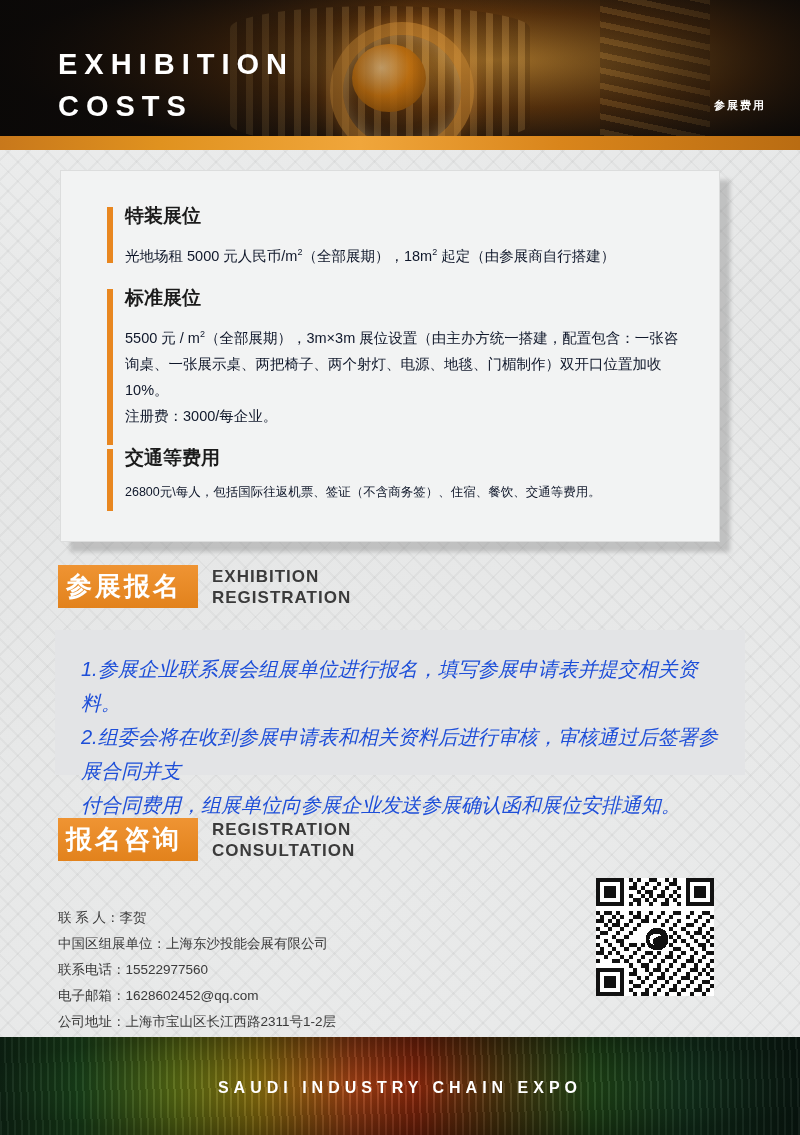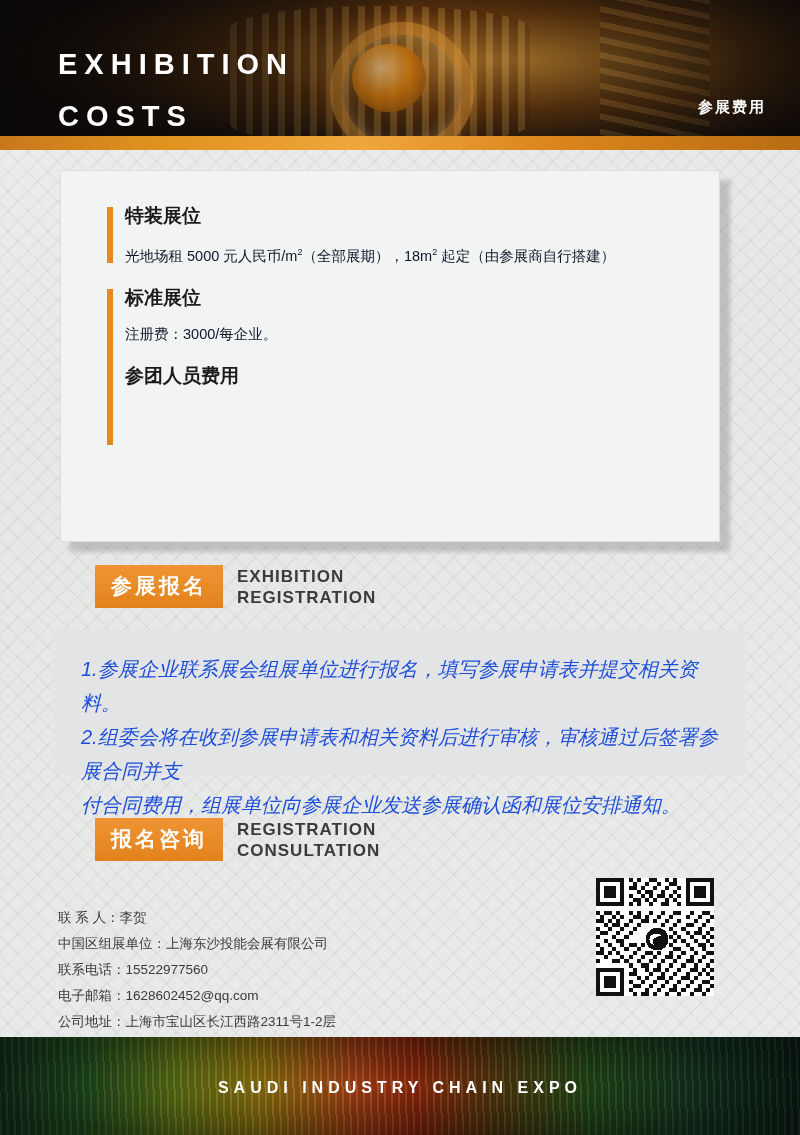--- a/index.html
+++ b/index.html
@@ -76,26 +76,26 @@
     left: 58px; top: 44px;
     z-index: 3;
   }
   .title-en-1, .title-en-2 {
     color: #ffffff;
     font-size: 29px;
     font-weight: bold;
     letter-spacing: 7px;
     line-height: 40px;
   }
-  .title-en-2 { margin-top: 12px; }
+  .title-en-2 { margin-top: 2px; }
   .header-cn {
     position: absolute;
     right: 34px; top: 98px;
     color: #ffffff;
-    font-size: 15px;
+    font-size: 11px;
     font-weight: bold;
     letter-spacing: 2px;
     z-index: 3;
   }
   .header-bottom-strip {
     position: absolute;
     left: 0; bottom: 0;
     width: 800px; height: 14px;
     background: linear-gradient(90deg, #c8781b 0%, #e0921f 20%, #f0a63b 45%, #d9851b 70%, #b96c12 100%);
     z-index: 4;
@@ -143,26 +143,25 @@
   sup { font-size: 9px; vertical-align: super; }
   
   .sec-head {
     position: absolute;
     display: flex;
     align-items: center;
   }
   .sec-badge {
     background: linear-gradient(180deg, #ef9433 0%, #e2821c 100%);
     color: #ffffff;
-    font-size: 21px;
+    font-size: 26px;
     font-weight: bold;
     letter-spacing: 3px;
-    padding: 8px 16px 9px 16px;
+    padding: 8px 16px 9px 8px;
     line-height: 26px;
-    margin-left: 37px;
   }
   .sec-en {
     margin-left: 14px;
     color: #3b3b3b;
     font-size: 17px;
     font-weight: bold;
     letter-spacing: 1px;
     line-height: 21px;
   }
   
@@ -248,25 +247,29 @@
 
     <div class="blk b1">
       <div class="blk-title">特装展位</div>
       <div class="blk-text">
         <span>光地场租 5000 元人民币/m</span><sup>2</sup><span>（全部展期），18m</span><sup>2</sup><span> 起定（由参展商自行搭建）</span>
       </div>
     </div>
 
     <div class="blk b2">
       <div class="blk-title">标准展位</div>
+      <div class="blk-text">
+        <span>5500 元 / m</span><sup>2</sup><span>（全部展期），3m×3m 展位设置（由主办方统一搭建，配置包含：一张咨询桌、一张展示桌、两把椅子、两个射灯、电源、地毯、门楣制作）双开口位置加收 10%。</span>
+      </div>
       <div class="blk-text sep">注册费：3000/每企业。</div>
     </div>
 
     <div class="blk b3">
-      <div class="blk-title">参团人员费用</div>
+      <div class="blk-title">交通等费用</div>
+      <div class="blk-text small">26800元\每人，包括国际往返机票、签证（不含商务签）、住宿、餐饮、交通等费用。</div>
     </div>
 
   </div>
 
   <div class="sec-head" style="left:58px; top:565px;">
     <div class="sec-badge">参展报名</div>
     <div class="sec-en">
       <div>EXHIBITION</div>
       <div>REGISTRATION</div>
     </div>

